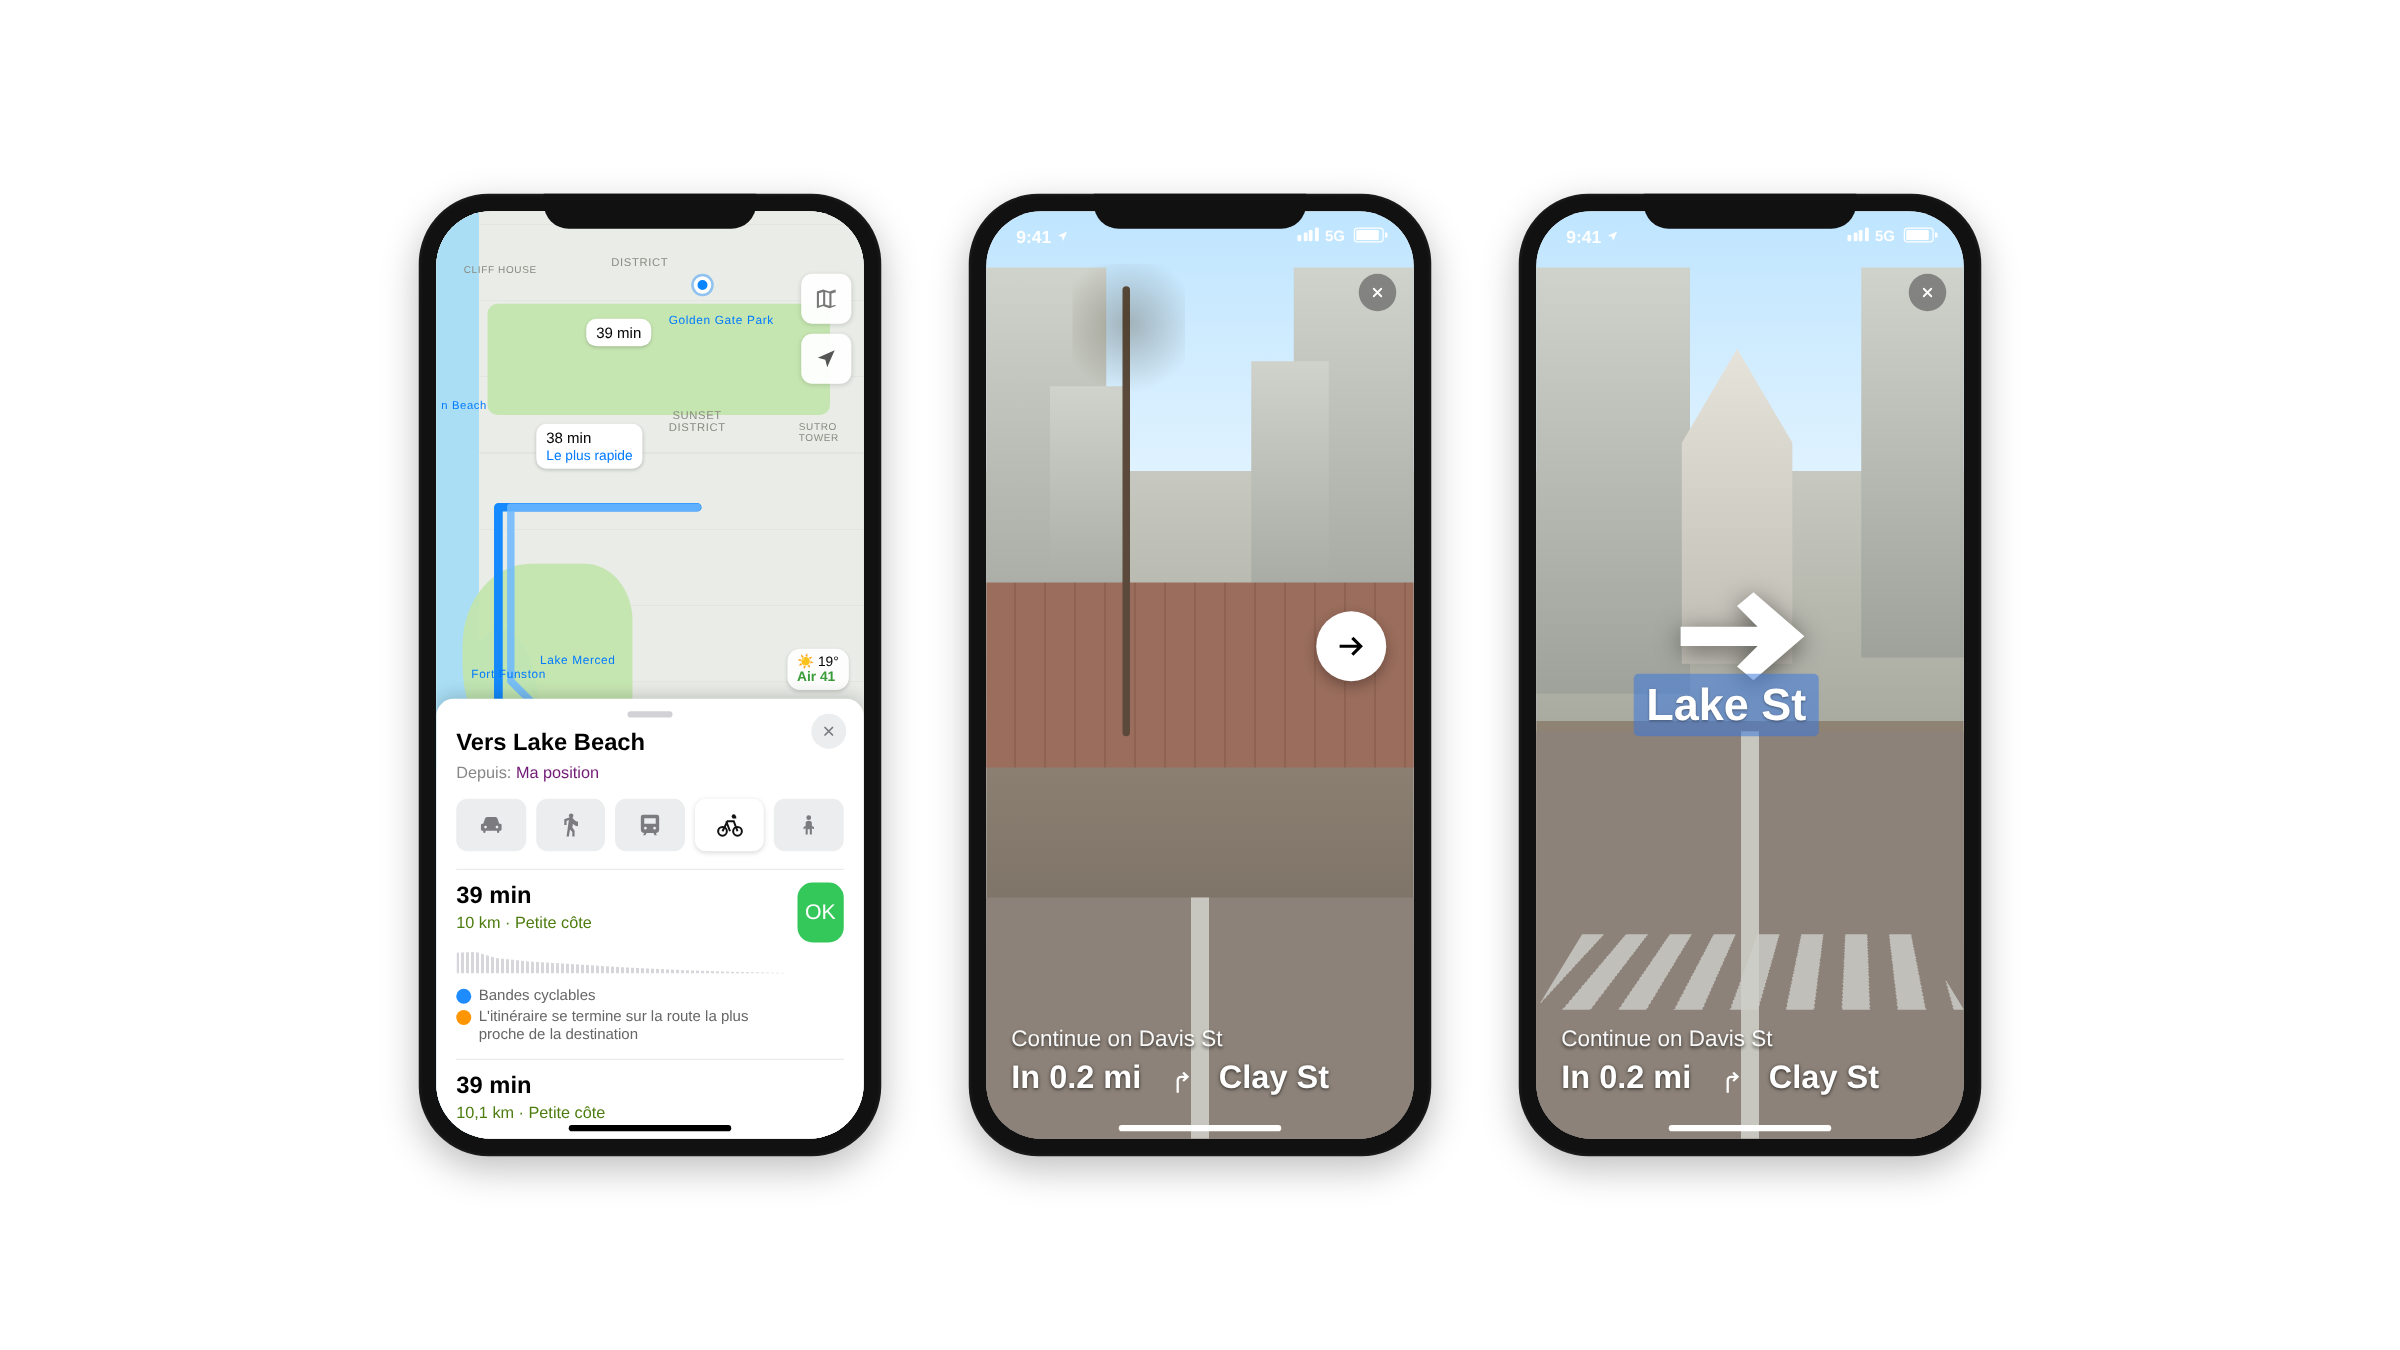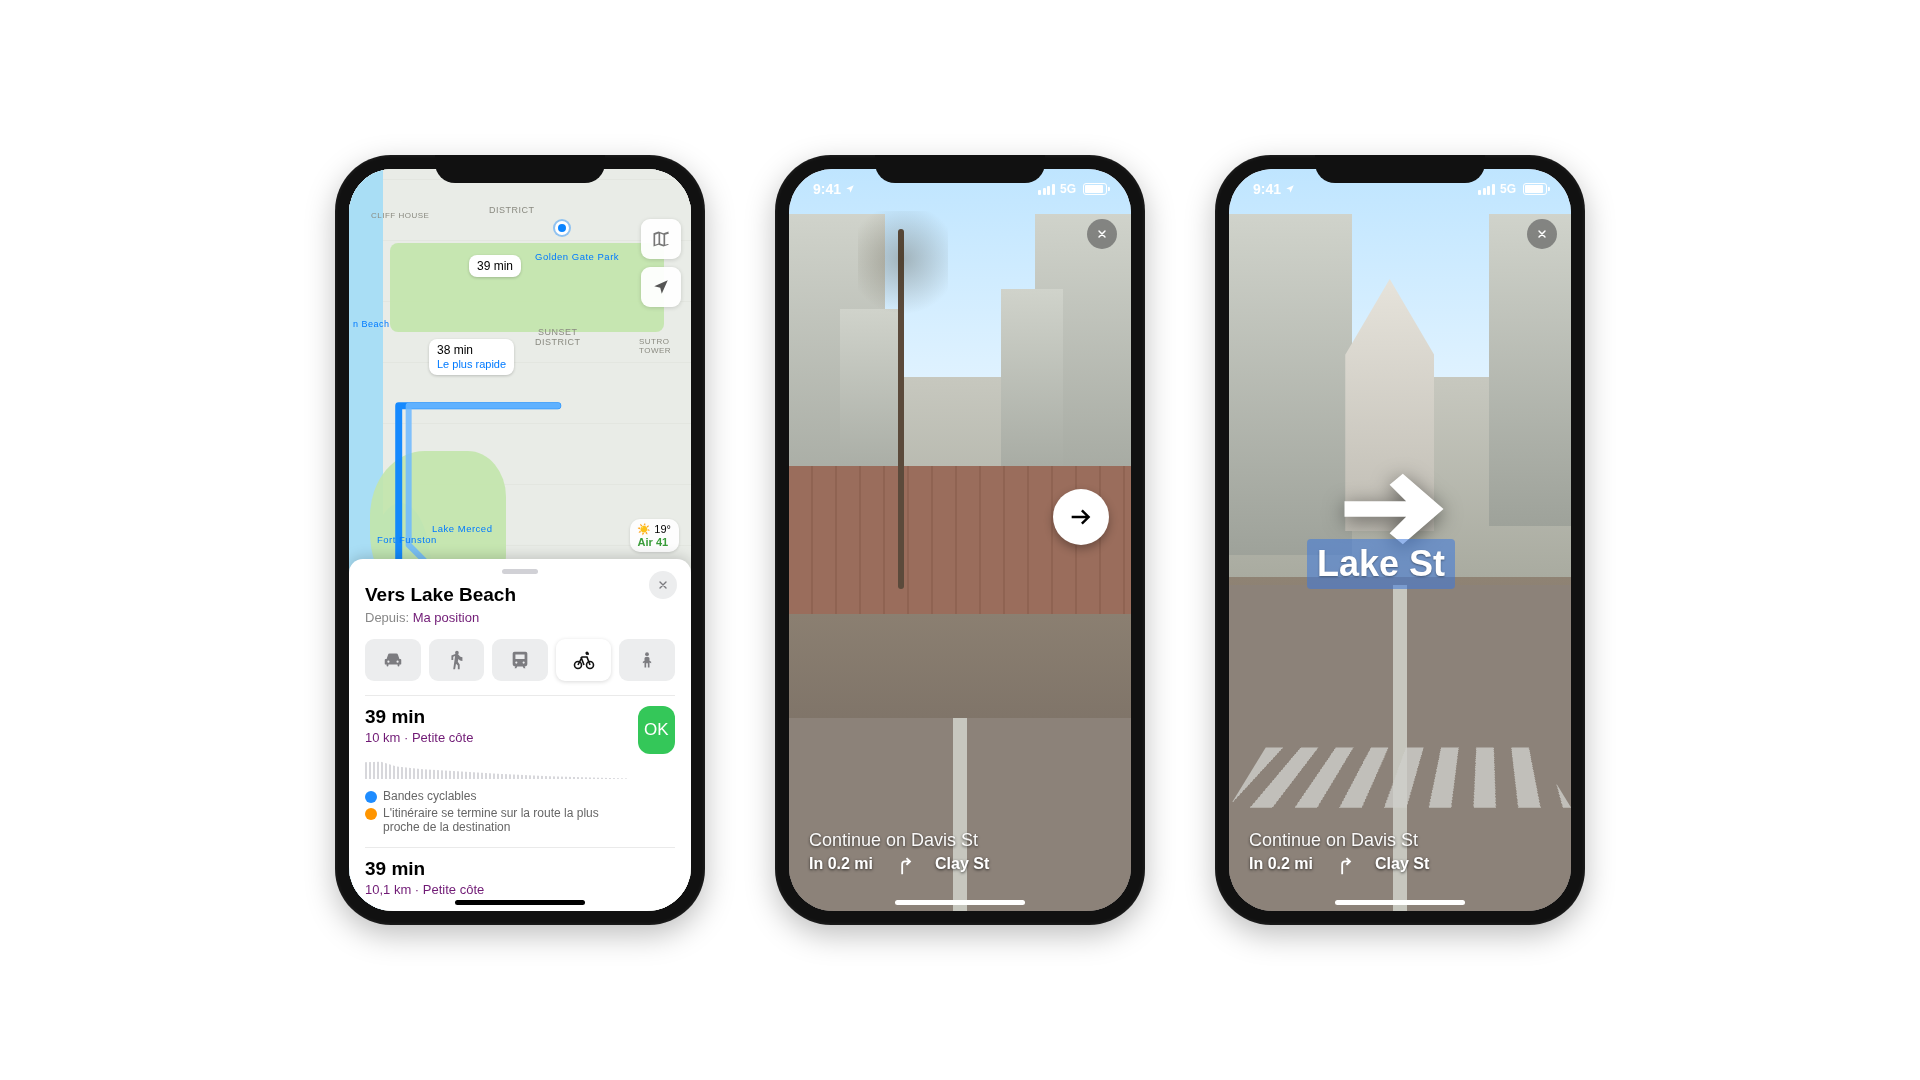--- a/index.html
+++ b/index.html
@@ -14,21 +14,21 @@
   }
   .screen {
     width: 100%; height: 100%; border-radius: 44px; overflow: hidden; position: relative; background:#f2f2f6;
   }
   
   .status-bar {
     position:absolute; top:0; left:0; right:0; height:40px; display:flex; align-items:center;
     justify-content:space-between; padding:0 24px; font-size:14px; font-weight:600; z-index:40;
   }
   .status-left { display:flex; align-items:center; gap:4px; }
-  .status-right { display:flex; align-items:center; gap:5px; }
+  .status-right { display:flex; align-items:flex-start; gap:5px; }
   .sig { display:flex; align-items:flex-end; gap:1.5px; }
   .sig span { width:3px; background:currentColor; border-radius:1px; }
   .sig span:nth-child(1){height:5px}.sig span:nth-child(2){height:7px}.sig span:nth-child(3){height:9px}.sig span:nth-child(4){height:11px}
   .wifi { width:16px; height:12px; position:relative; }
   .battery { width:24px; height:12px; border:1.5px solid currentColor; border-radius:3px; position:relative; }
   .battery::after{content:"";position:absolute;right:-4px;top:3px;width:2px;height:4px;background:currentColor;border-radius:0 1px 1px 0;}
   .battery i{display:block;position:absolute;left:1px;top:1px;bottom:1px;right:3px;background:currentColor;border-radius:1px;}
   .home-ind { position:absolute; bottom:6px; left:50%; transform:translateX(-50%); width:130px; height:5px; border-radius:3px; background:#000; z-index:60; }
   .home-ind.light { background:#fff; }
 
@@ -59,21 +59,21 @@
   .sheet-close{position:absolute;right:14px;top:12px;width:28px;height:28px;border-radius:50%;background:#ecedee;display:flex;align-items:center;justify-content:center;color:#7a7a7e;font-size:15px}
   .from-row{font-size:13px;color:#888;margin-top:4px}
   .from-row span.link{color:#701a75}
   .mode-row{display:flex;gap:8px;margin:14px 0}
   .mode{flex:1;height:42px;border-radius:9px;background:#ecedee;display:flex;align-items:center;justify-content:center;color:#7c7c80}
   .mode.sel{background:#fff;box-shadow:0 1px 4px rgba(0,0,0,.15);color:#111}
   .route-card{padding:10px 0;border-top:1px solid #eaeaea}
   .route-card:first-of-type{border-top:none}
   .rc-head{display:flex;align-items:flex-start;justify-content:space-between;gap:10px}
   .rc-time{font-size:19px;font-weight:600}
-  .rc-sub{font-size:13px;color:#701a75;margin-top:2px}
+  .rc-sub{font-size:13px;color:#4d7c0f;margin-top:2px}
   .rc-ok{width:52px;height:48px;border-radius:12px;background:#34c759;color:#fff;font-weight:400;display:flex;align-items:center;justify-content:center;font-size:17px}
   .elev{height:28px;margin:6px 0 10px;background:repeating-linear-gradient(90deg,#d7d7db 0 2px,transparent 2px 4px);border-radius:0;mask:linear-gradient(180deg,transparent 0,#000 8%,#000 100%);-webkit-mask:linear-gradient(180deg,transparent 0,#000 8%,#000 100%);clip-path:polygon(0 40%,6% 38%,12% 55%,22% 65%,35% 72%,52% 82%,70% 90%,86% 95%,100% 98%,100% 100%,0 100%)}
   .note{font-size:12px;color:#666;display:flex;gap:6px;margin:3px 0}
   .note-dot{width:12px;height:12px;border-radius:50%;flex:0 0 12px;margin-top:2px}
   .note-dot.blue{background:#1e8cff}
   .note-dot.orange{background:#ff9500}
 
   
   .ar-bg{position:absolute;inset:0;
     background:
@@ -89,21 +89,21 @@
   .road{position:absolute;left:0;right:0;bottom:0;height:40%;background:
     linear-gradient(90deg, transparent 48%, #c7c7bf 48% 52%, transparent 52%),
     #8c8279;}
   .sidewalk{position:absolute;left:0;right:0;bottom:40%;height:20%;
     background:repeating-linear-gradient(90deg,#9a6d5c 0 22px,#8f6352 22px 24px);
   }
   .clay-close{position:absolute;right:14px;top:50px;width:30px;height:30px;border-radius:50%;background:rgba(90,90,90,.65);color:#fff;display:flex;align-items:center;justify-content:center;font-size:16px}
   .next-arrow{position:absolute;width:56px;height:56px;border-radius:50%;background:#fff;box-shadow:0 4px 10px rgba(0,0,0,.3);display:flex;align-items:center;justify-content:center}
   .ar-caption{position:absolute;left:20px;right:20px;bottom:34px;color:#fff;text-shadow:0 1px 3px rgba(0,0,0,.7)}
   .ar-c1{font-size:18px;font-weight:400;opacity:.95}
-  .ar-c2{font-size:16px;font-weight:700;margin-top:4px;display:flex;align-items:flex-start;gap:20px}
+  .ar-c2{font-size:26px;font-weight:700;margin-top:4px;display:flex;align-items:flex-end;gap:20px}
   .turn-ico{display:inline-flex}
   
   .ar-bigarrow{position:absolute;left:110px;top:300px;color:#fff;filter:drop-shadow(0 4px 10px rgba(0,0,0,.5))}
   .ar-stlabel{position:absolute;left:78px;top:370px;background:rgba(60,120,220,.55);color:#fff;font-size:36px;font-weight:700;padding:4px 10px;border-radius:4px;text-shadow:0 1px 2px rgba(0,0,0,.4)}
   .crosswalk{position:absolute;left:0;right:0;bottom:14%;height:18%;
     background:repeating-linear-gradient(100deg, #cfcfca 0 22px, transparent 22px 44px);
     transform:perspective(400px) rotateX(55deg);transform-origin:bottom center;opacity:.8}
   .netlabel{font-size:12px;font-weight:600;margin-right:2px}
 </style>
 </head>

